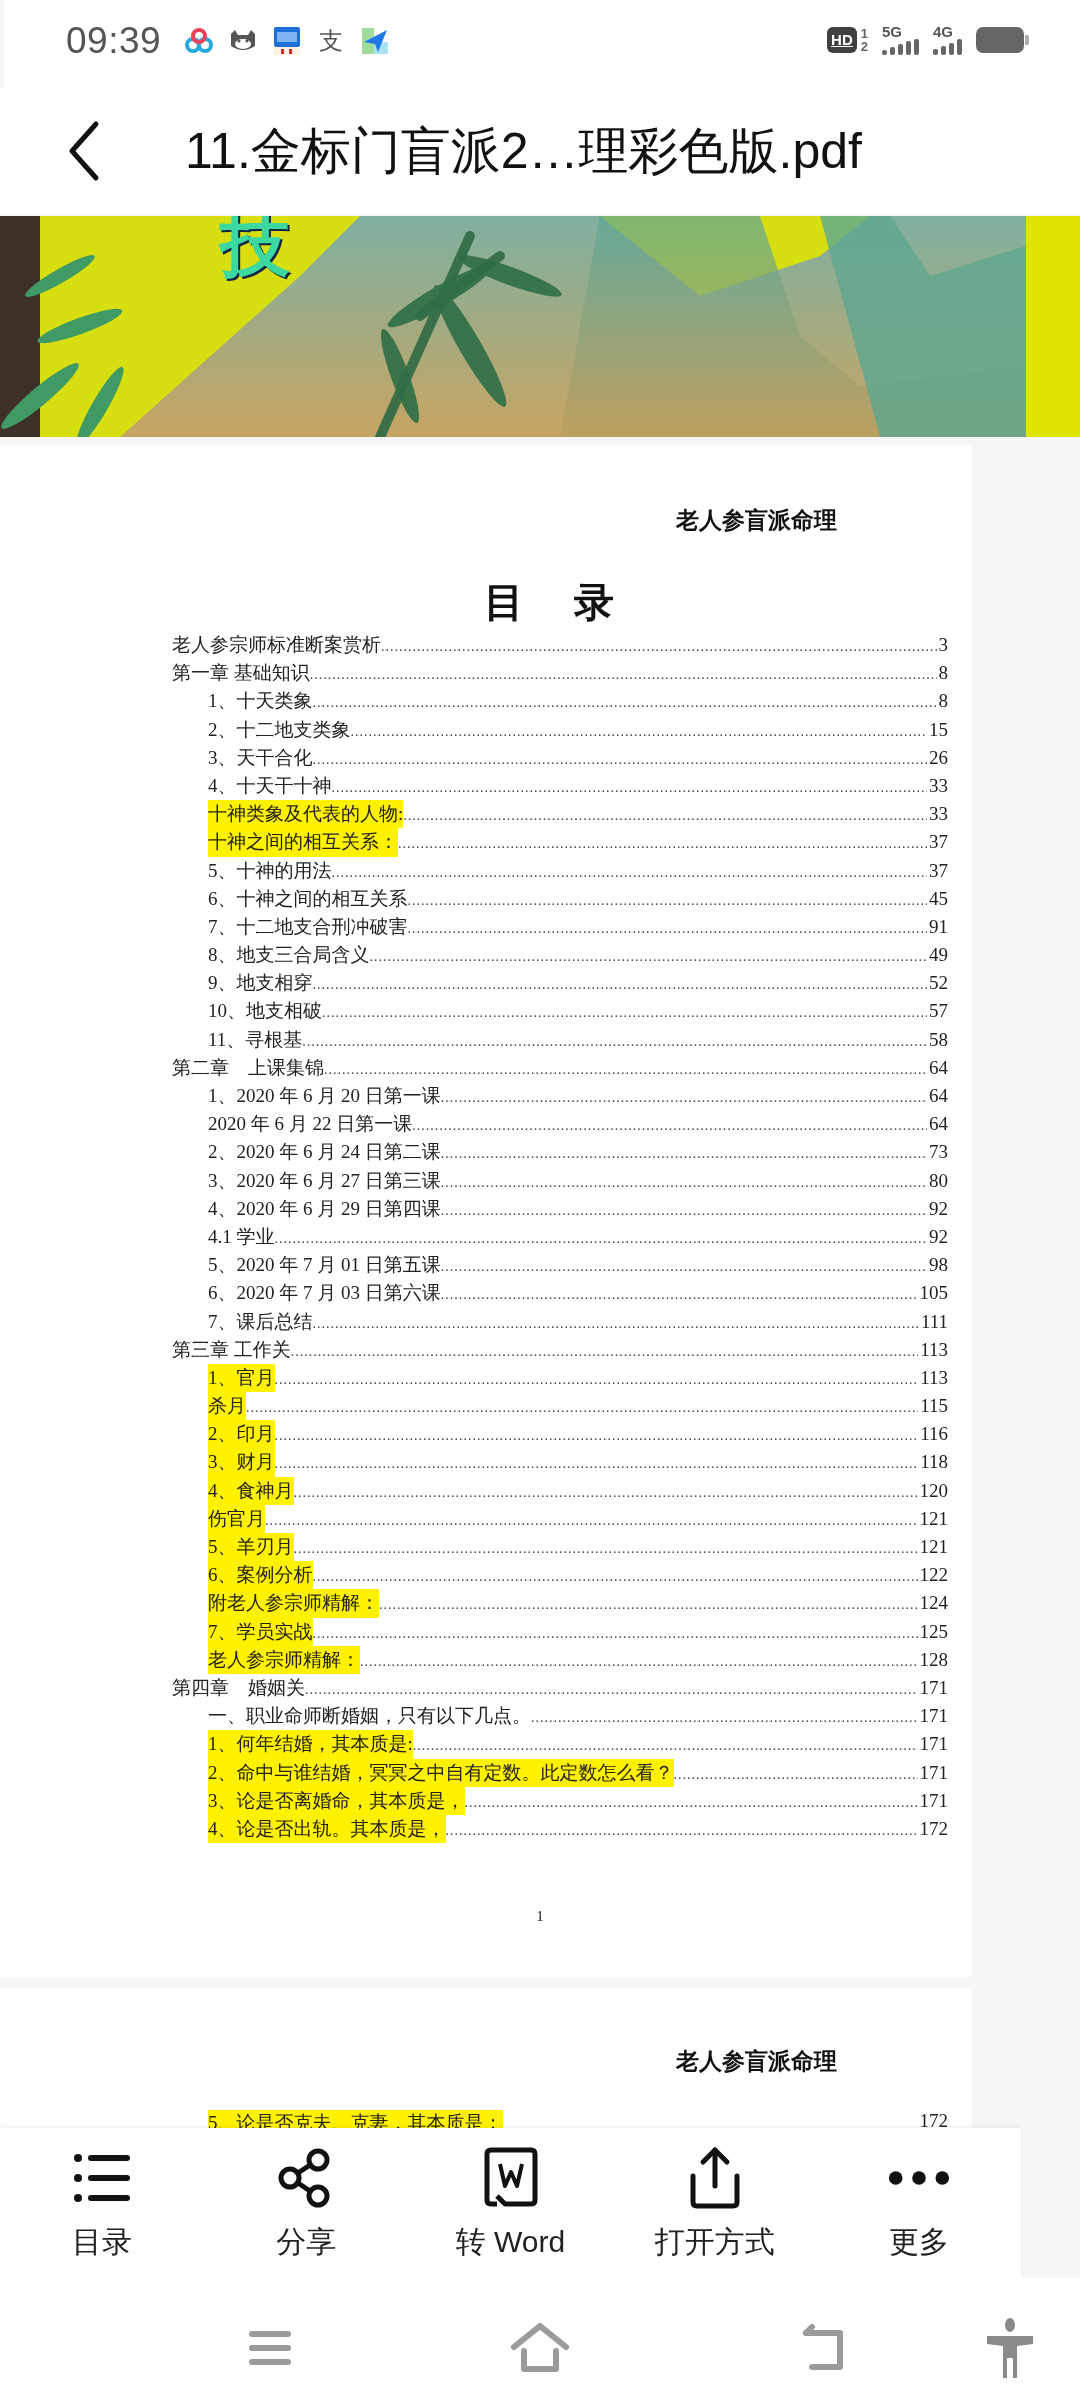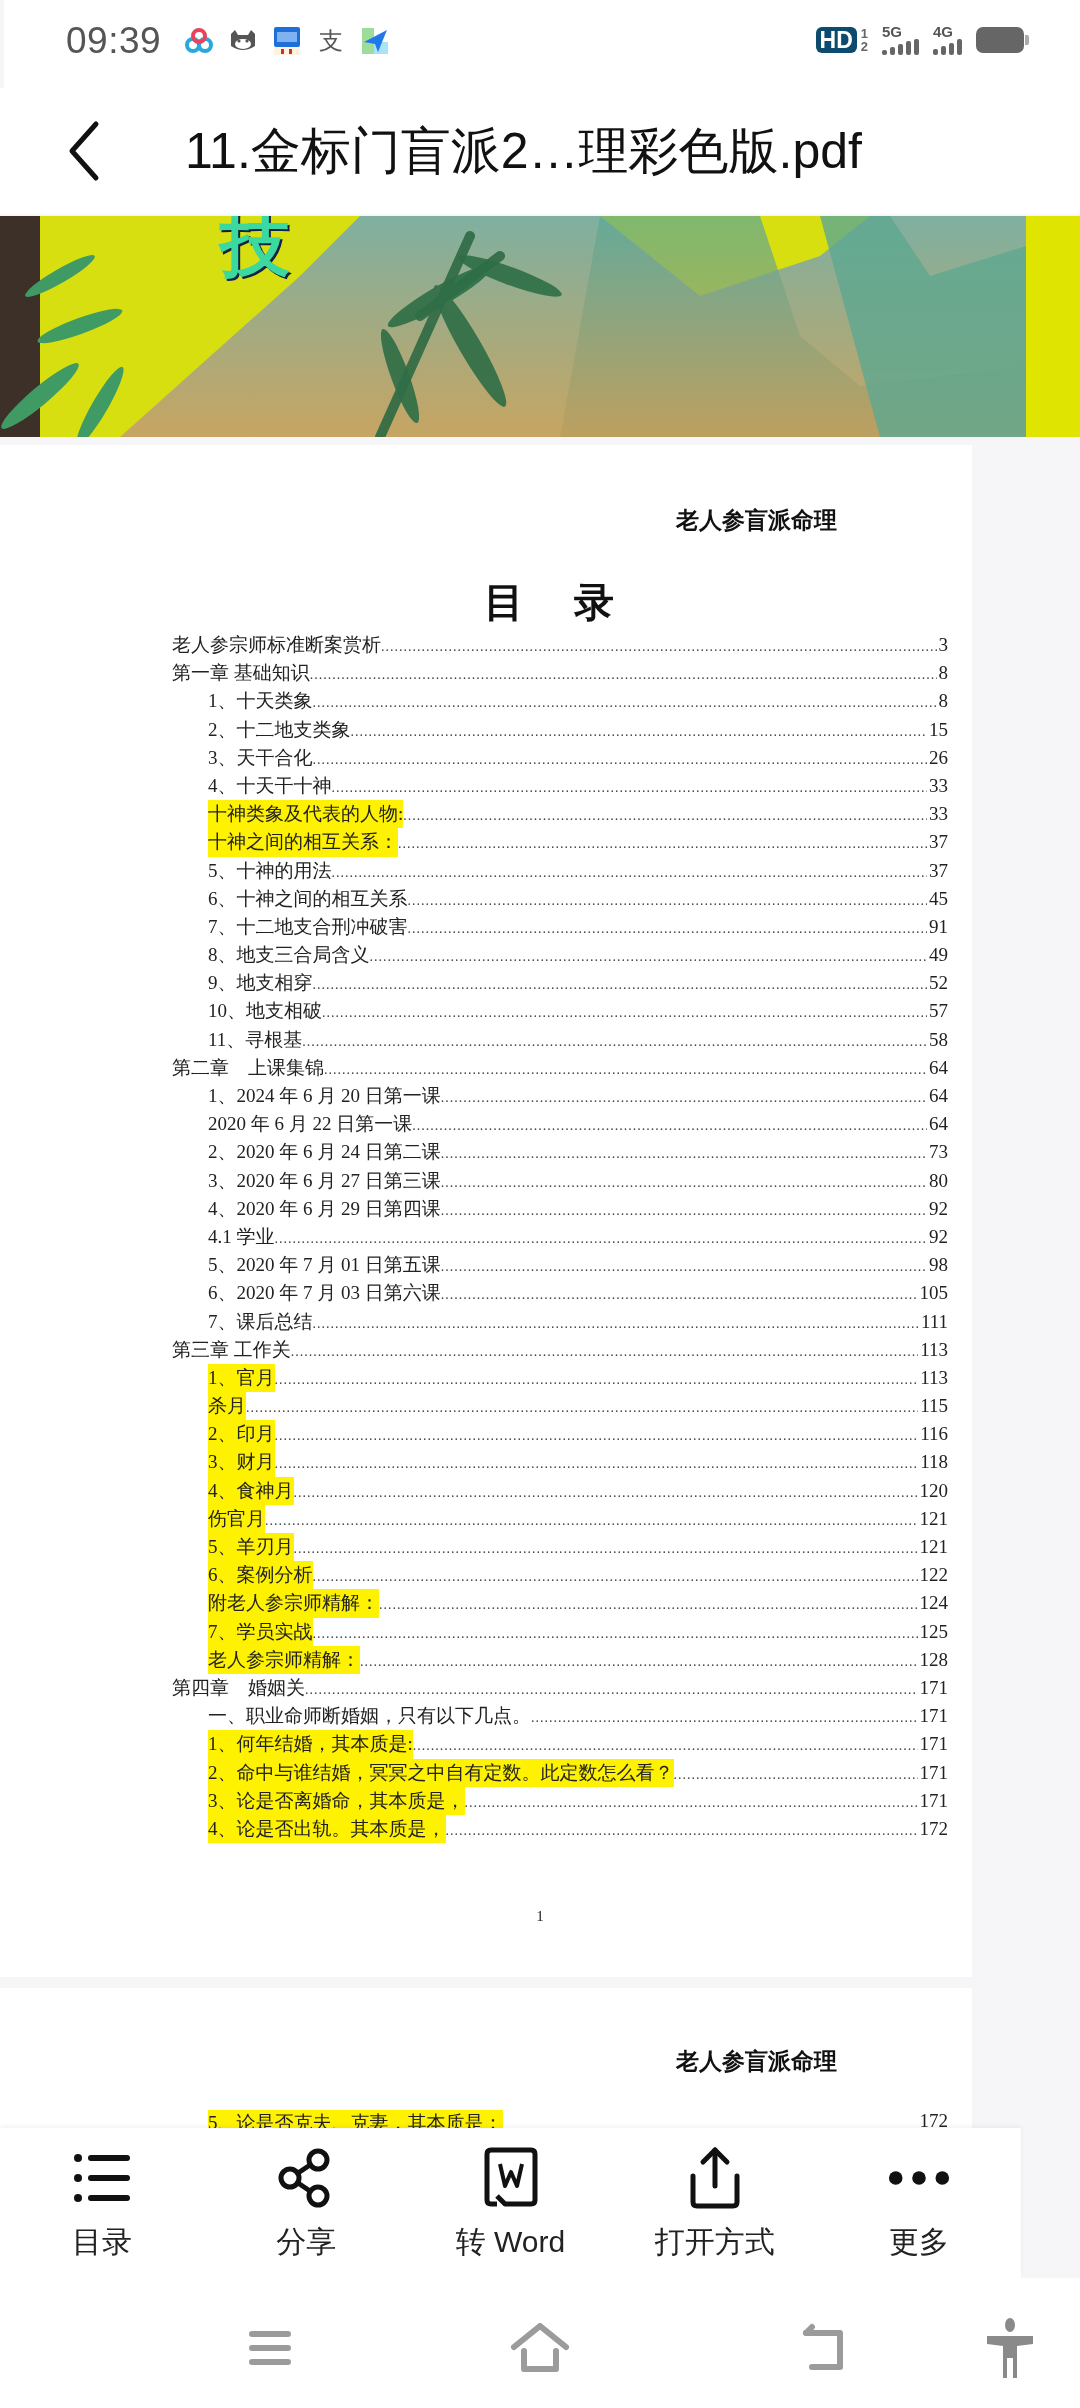--- a/index.html
+++ b/index.html
@@ -8,21 +8,21 @@
     background:#f6f6f9;
     font-family: "Liberation Sans", "DejaVu Sans", sans-serif;
     color:#111;
   }
   
   .statusbar { position:absolute; left:4px; top:0; width:1080px; height:88px; background:#fff; }
   .sb-time { position:absolute; left:62px; top:20px; font-size:37px; color:#555; letter-spacing:0.5px; }
   .sb-apps { position:absolute; left:180px; top:26px; display:flex; gap:14px; align-items:center; }
   .sb-app { width:30px; height:30px; display:flex; align-items:center; justify-content:center; font-size:24px; color:#555; }
   .sb-right { position:absolute; right:60px; top:24px; display:flex; align-items:center; gap:14px; }
-  .hd { background:#0c4a6e; color:#fff; font-size:23px; font-weight:bold; border-radius:6px; padding:3px 4px; line-height:20px; }
+  .hd { background:#404040; color:#fff; font-size:15px; font-weight:bold; border-radius:6px; padding:3px 4px; line-height:20px;text-decoration:underline; }
   .hd-sub { font-size:13px; color:#666; font-weight:bold; line-height:13px; margin-left:-10px; }
   .net { display:flex; flex-direction:column; align-items:flex-start; }
   .net-label { font-size:15px; font-weight:bold; color:#555; line-height:15px; }
   .bars { display:flex; align-items:flex-end; gap:3px; height:16px; }
   .bars span { width:5px; background:#666; border-radius:2px; display:block; }
   .battery { width:48px; height:26px; background:#666; border-radius:7px; position:relative; }
   .battery::after { content:""; position:absolute; right:-5px; top:8px; width:4px; height:10px; background:#aaa; border-radius:0 2px 2px 0; }
 
   
   .titlebar { position:absolute; left:0; top:88px; width:1080px; height:126px; background:#fff; }
@@ -252,21 +252,21 @@
         <span class="label">11、寻根基</span>
         <span class="leader"></span>
         <span class="pg">58</span>
       </div>
       <div class="toc-row">
         <span class="label">第二章　上课集锦</span>
         <span class="leader"></span>
         <span class="pg">64</span>
       </div>
       <div class="toc-row l1">
-        <span class="label">1、2024 年 6 月 20 日第一课</span>
+        <span class="label">1、2020 年 6 月 20 日第一课</span>
         <span class="leader"></span>
         <span class="pg">64</span>
       </div>
       <div class="toc-row l1">
         <span class="label">2020 年 6 月 22 日第一课</span>
         <span class="leader"></span>
         <span class="pg">64</span>
       </div>
       <div class="toc-row l1">
         <span class="label">2、2020 年 6 月 24 日第二课</span>

